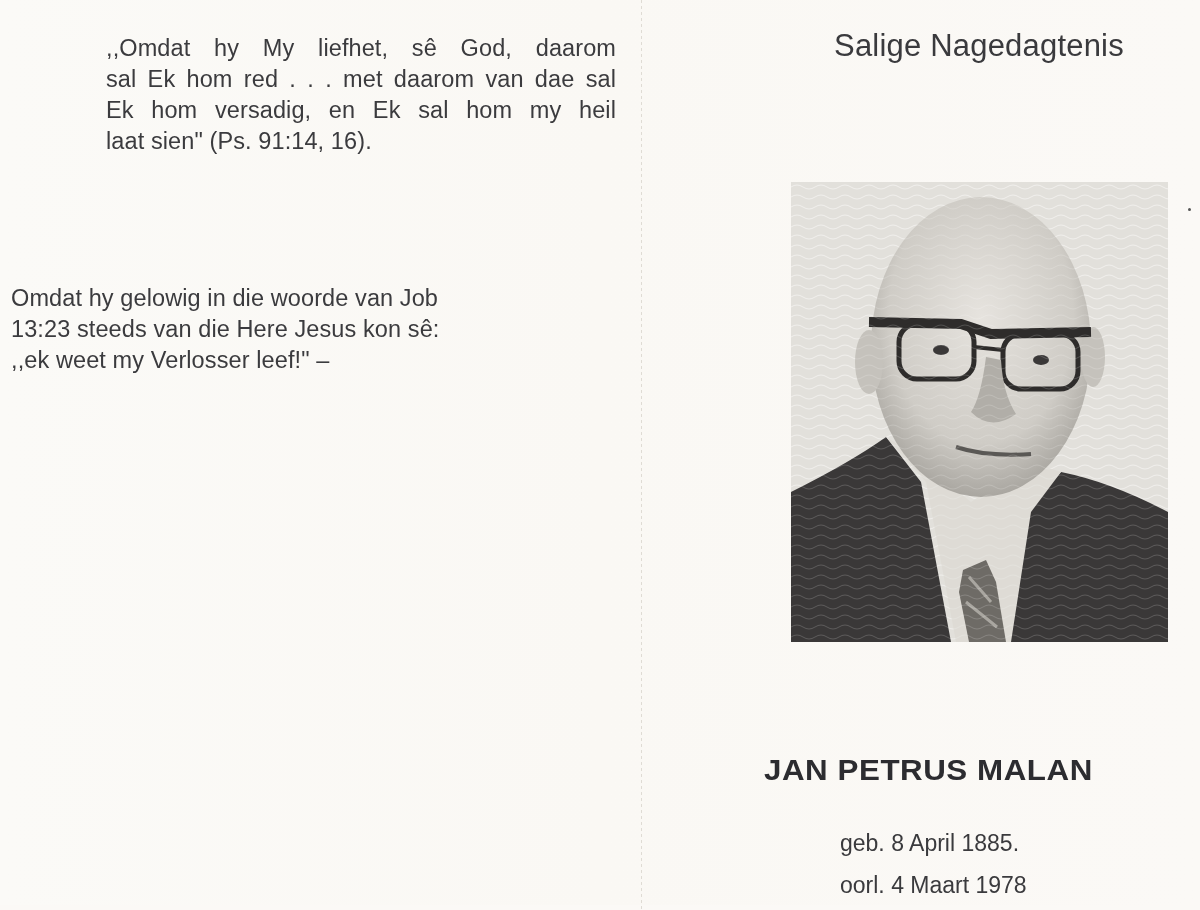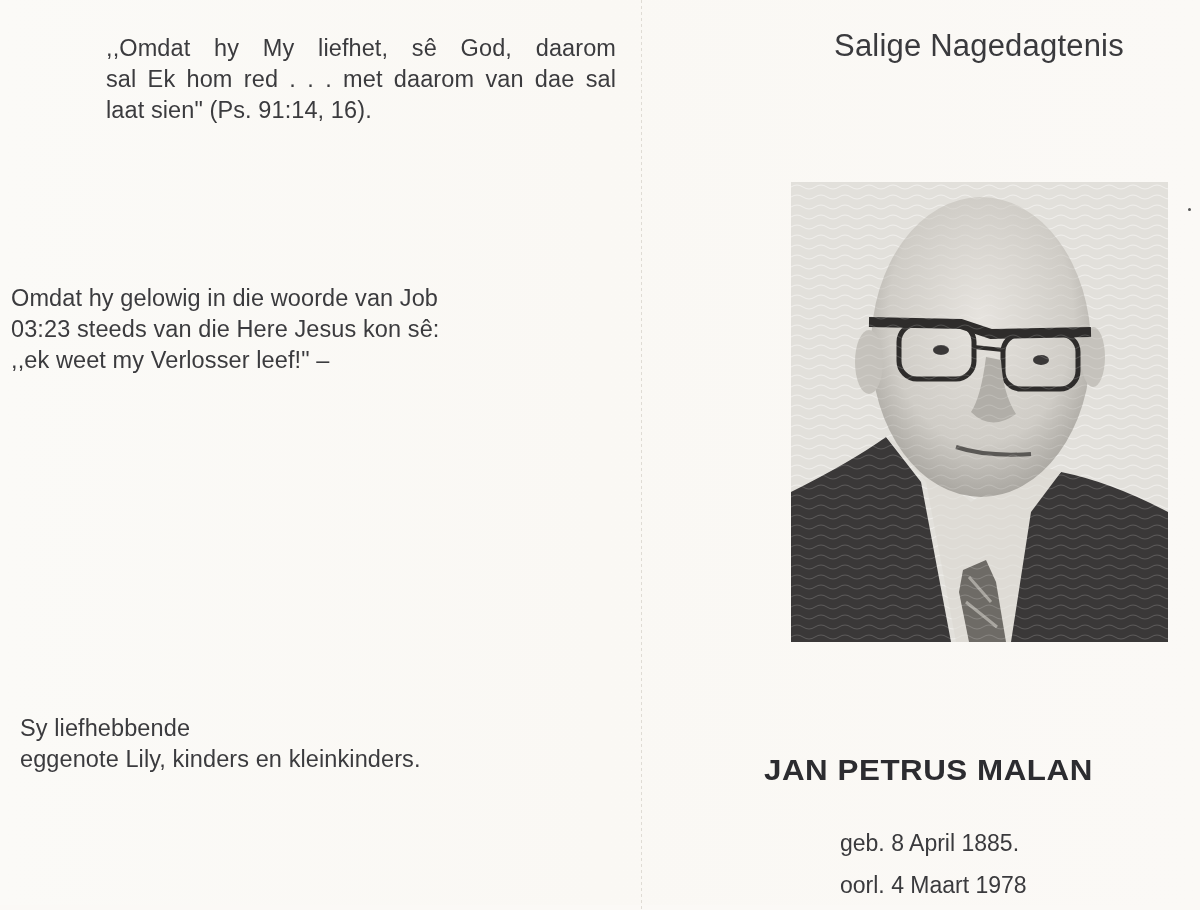--- a/index.html
+++ b/index.html
@@ -136,34 +136,31 @@
 </head>
 <body>
 
 <div class="card">
 
   <div class="fold-line"></div>
 
   <div class="text-block justify" id="verse-ps">
     <span class="line">,,Omdat hy My liefhet, sê God, daarom</span>
     <span class="line">sal Ek hom red . . . met daarom van dae sal</span>
+    <span class="line">Ek hom versadig, en Ek sal hom my heil</span>
     <span class="line last">laat sien" (Ps. 91:14, 16).</span>
   </div>
 
   <div class="text-block" id="verse-job">
     <span class="line">Omdat hy gelowig in die woorde van Job</span>
-    <span class="line">03:23 steeds van die Here Jesus kon sê:</span>
+    <span class="line">13:23 steeds van die Here Jesus kon sê:</span>
     <span class="line">,,ek weet my Verlosser leef!" –</span>
   </div>
 
 
-  <div class="text-block" id="family">
-    <span class="line">Sy liefhebbende</span>
-    <span class="line">eggenote Lily, kinders en kleinkinders.</span>
-  </div>
 
   <div class="text-block" id="address">
   </div>
 
   <div class="title">Salige Nagedagtenis</div>
 
   <div class="photo" title="black-and-white portrait of an elderly bald man with dark-rimmed glasses, dark suit and tie">
     <svg width="377" height="460" viewBox="0 0 377 460" xmlns="http://www.w3.org/2000/svg">
       <defs>
         <pattern id="tex" width="24" height="10" patternUnits="userSpaceOnUse">

